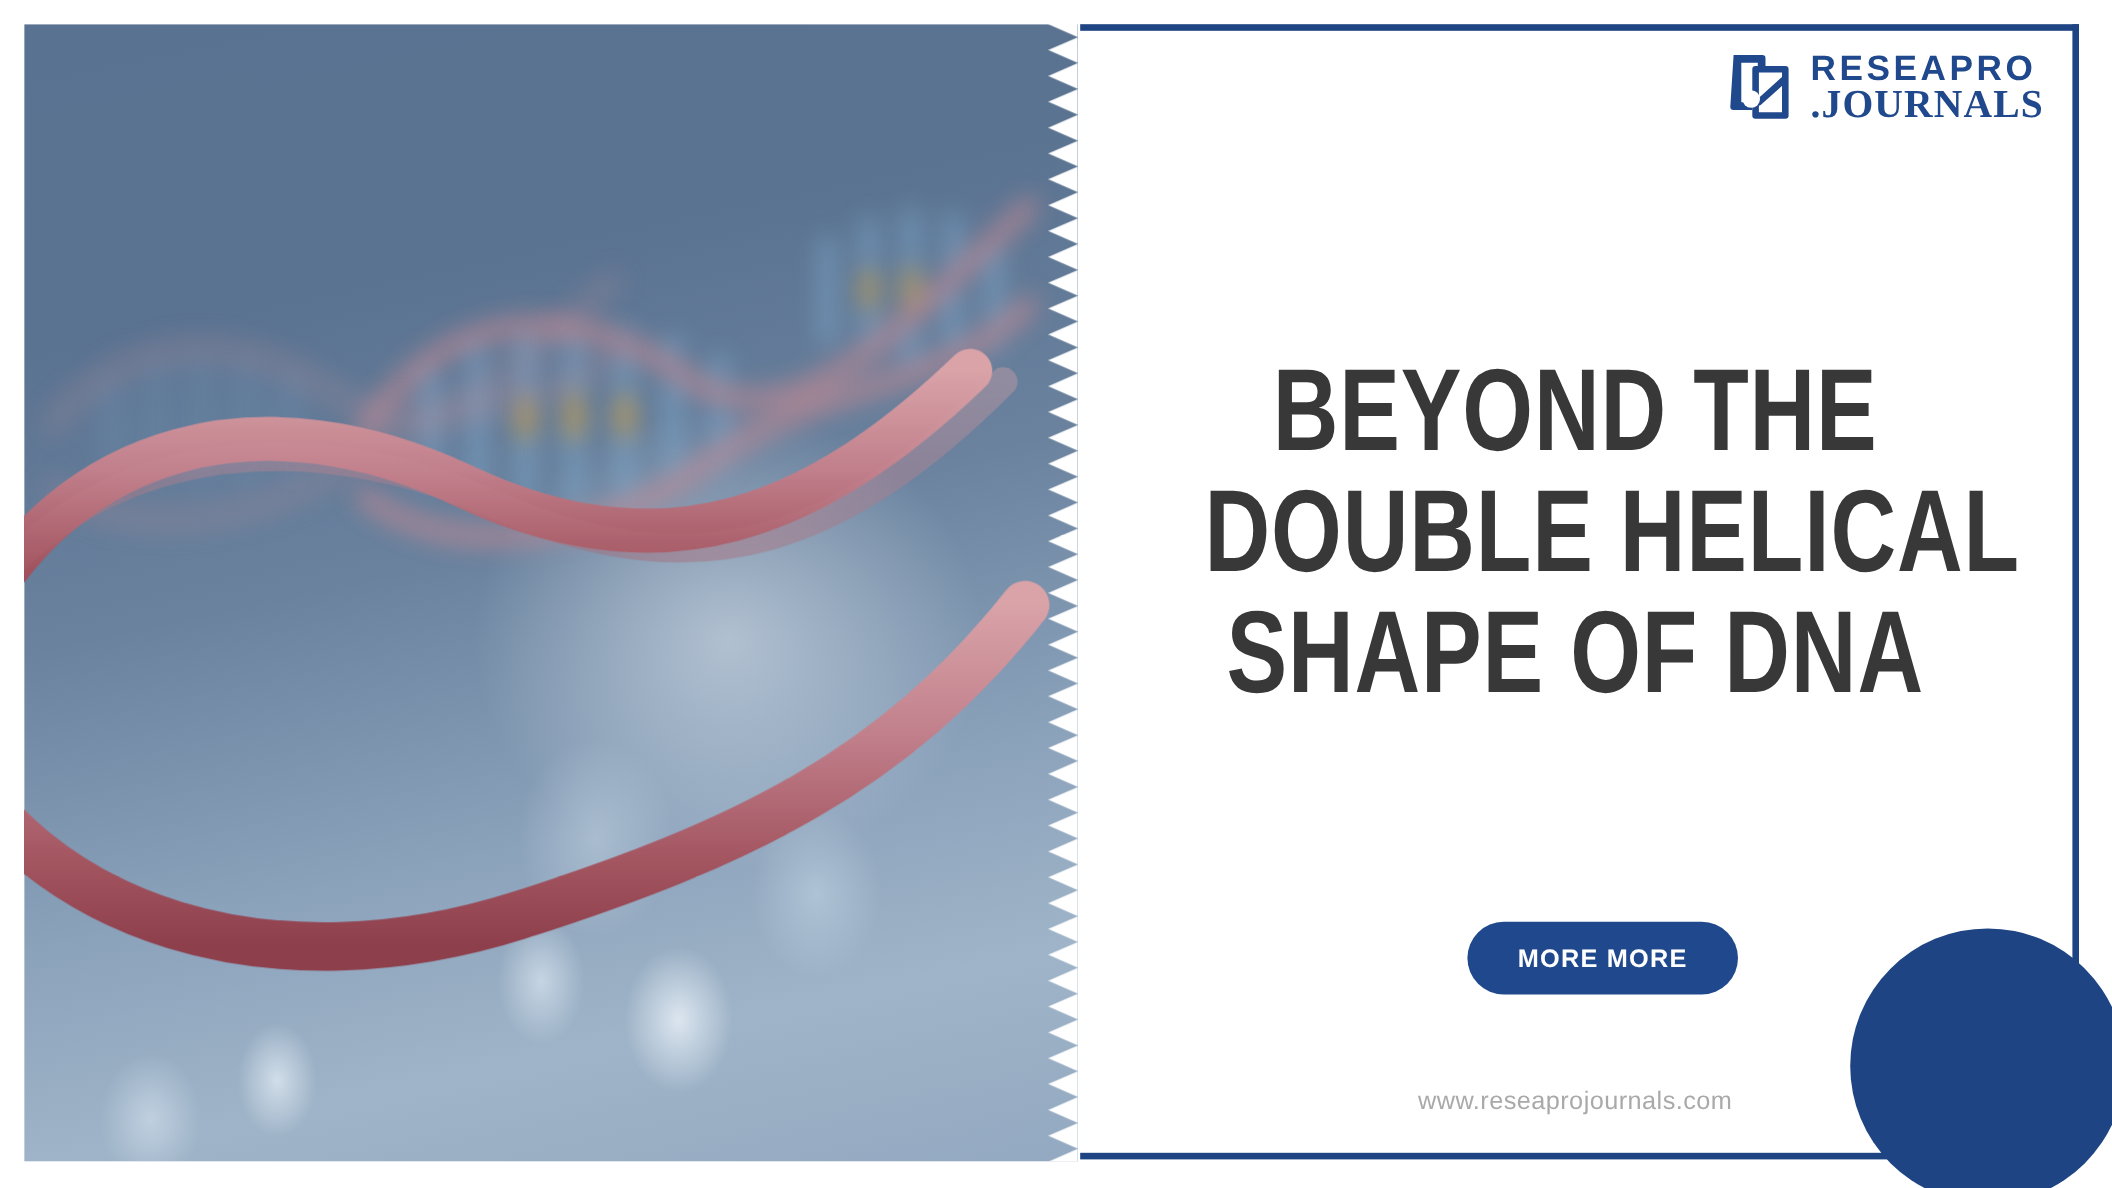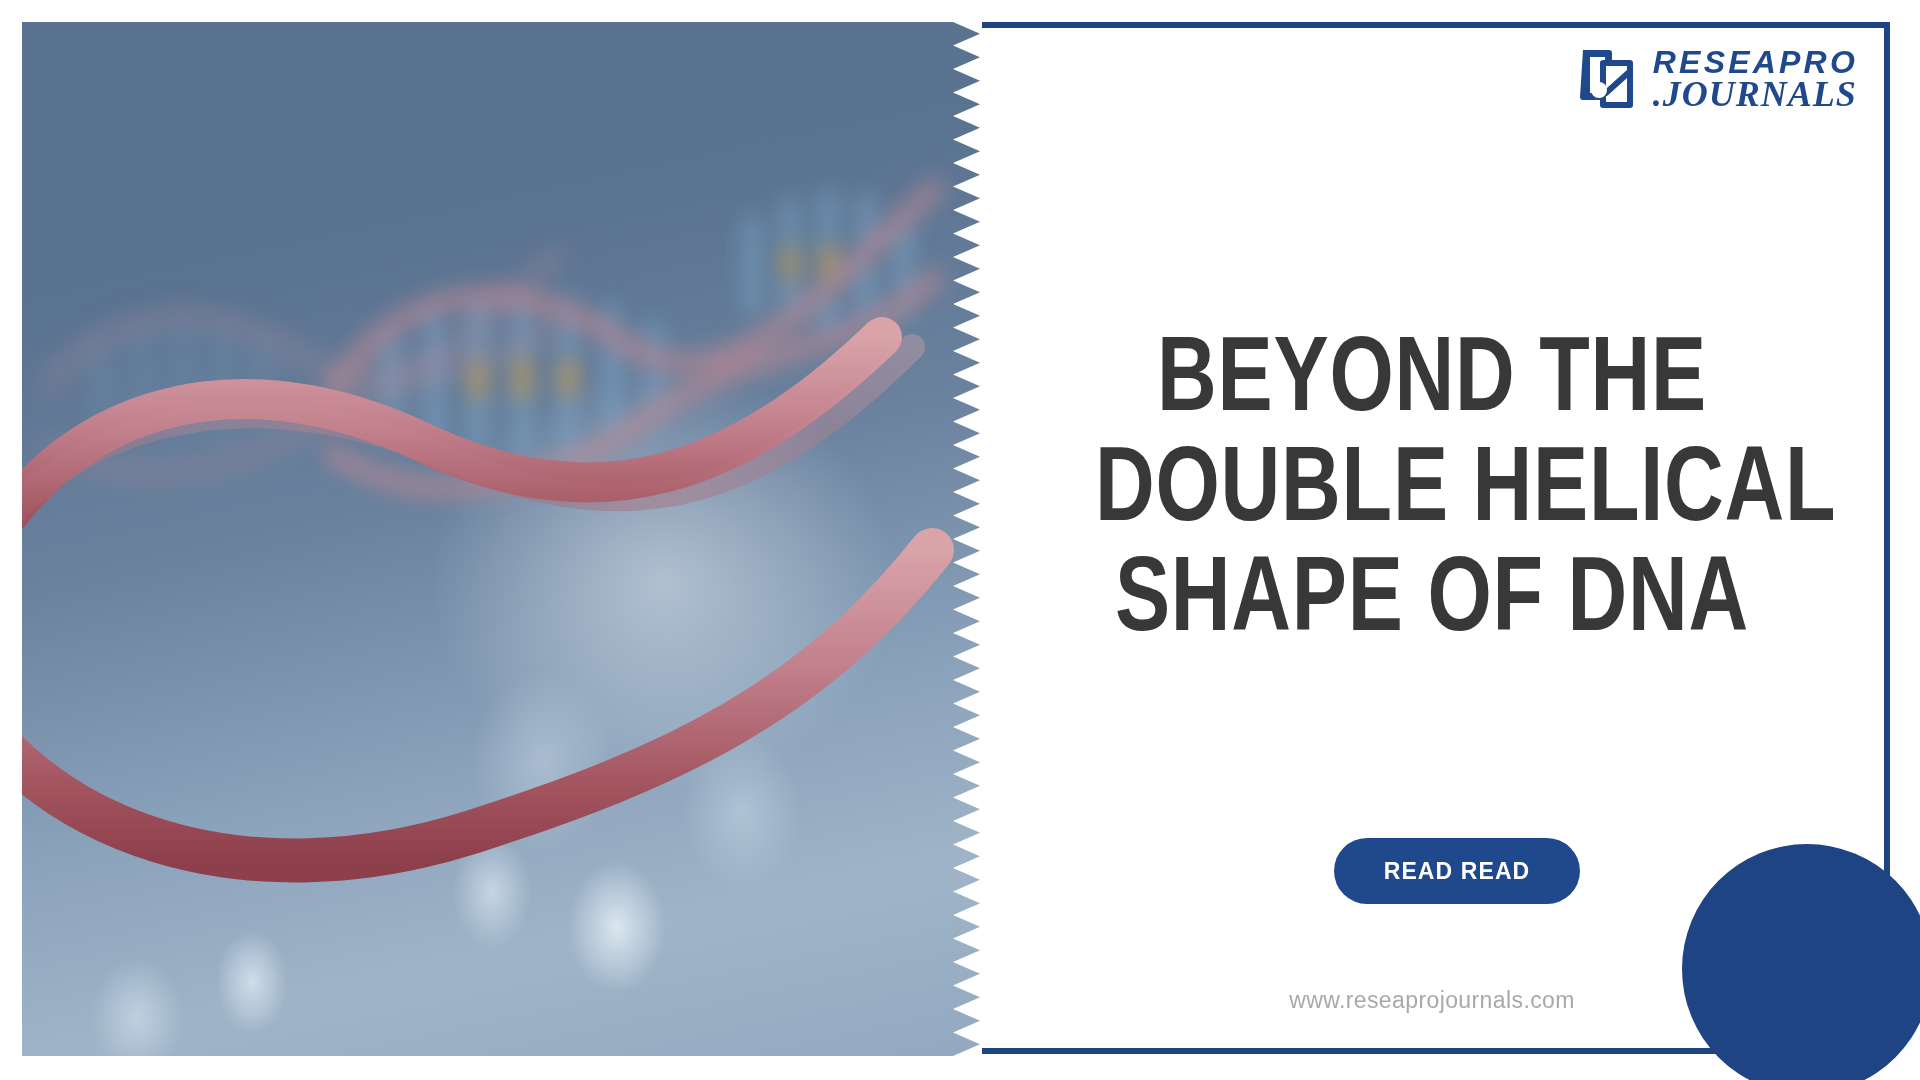--- a/index.html
+++ b/index.html
@@ -97,21 +97,21 @@
 
   
   .logo {
     position:absolute;
     right:62px; top:46px;
     display:flex;
     align-items:center;
     gap:16px;
   }
   .logo-mark { width:58px; height:66px; flex:0 0 auto; }
-  .logo-words { display:flex; flex-direction:column; line-height:1;font-style:italic; }
+  .logo-words { display:flex; flex-direction:column; line-height:1; }
   .logo-top {
     font-family:"Liberation Sans", sans-serif;
     font-weight:700;
     font-size:32px;
     letter-spacing:3.2px;
     color:#20488c;
   }
   .logo-bottom {
     font-family:"Liberation Serif", serif;
     font-weight:700;
@@ -314,17 +314,17 @@
       <span class="logo-bottom">.JOURNALS</span>
     </div>
   </div>
 
   <h1 class="headline">
     <span class="hl-line">BEYOND THE</span>
     <span class="hl-line">DOUBLE HELICAL</span>
     <span class="hl-line">SHAPE OF DNA</span>
   </h1>
 
-  <button class="read-more">READ READ</button>
+  <button class="read-more">MORE MORE</button>
 
   <div class="site-url">www.reseaprojournals.com</div>
 
 </div>
 
 </body></html>

